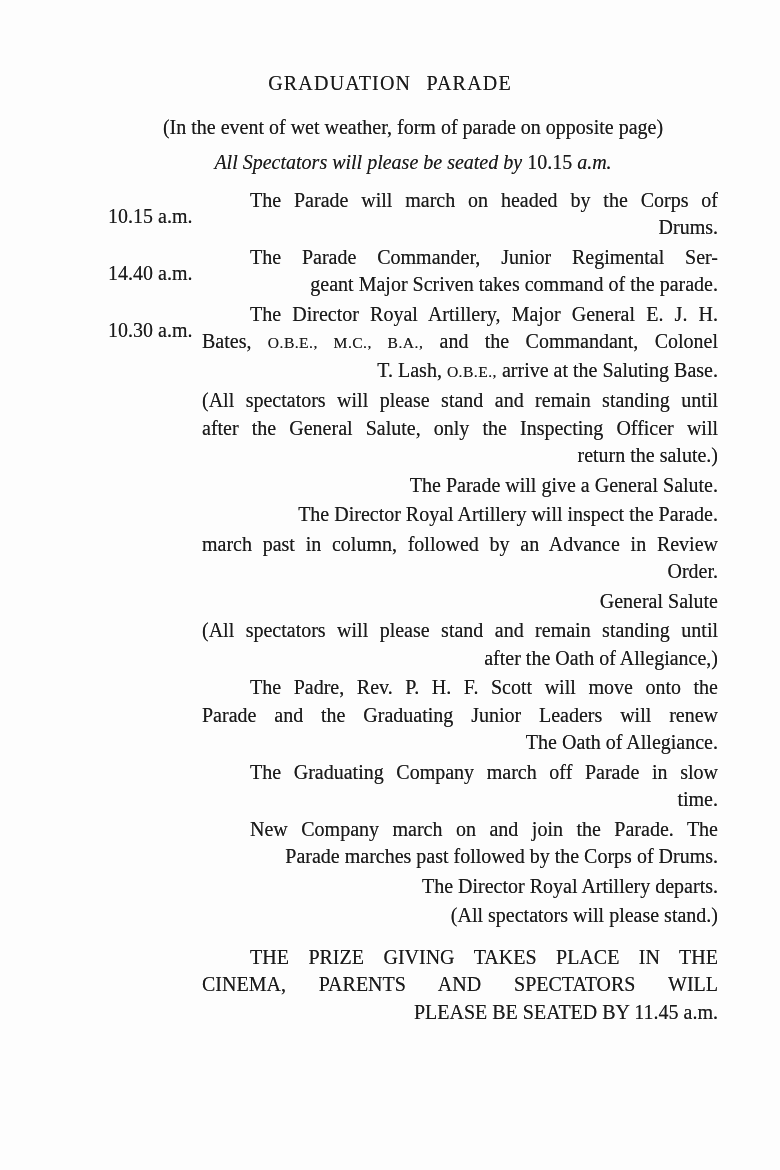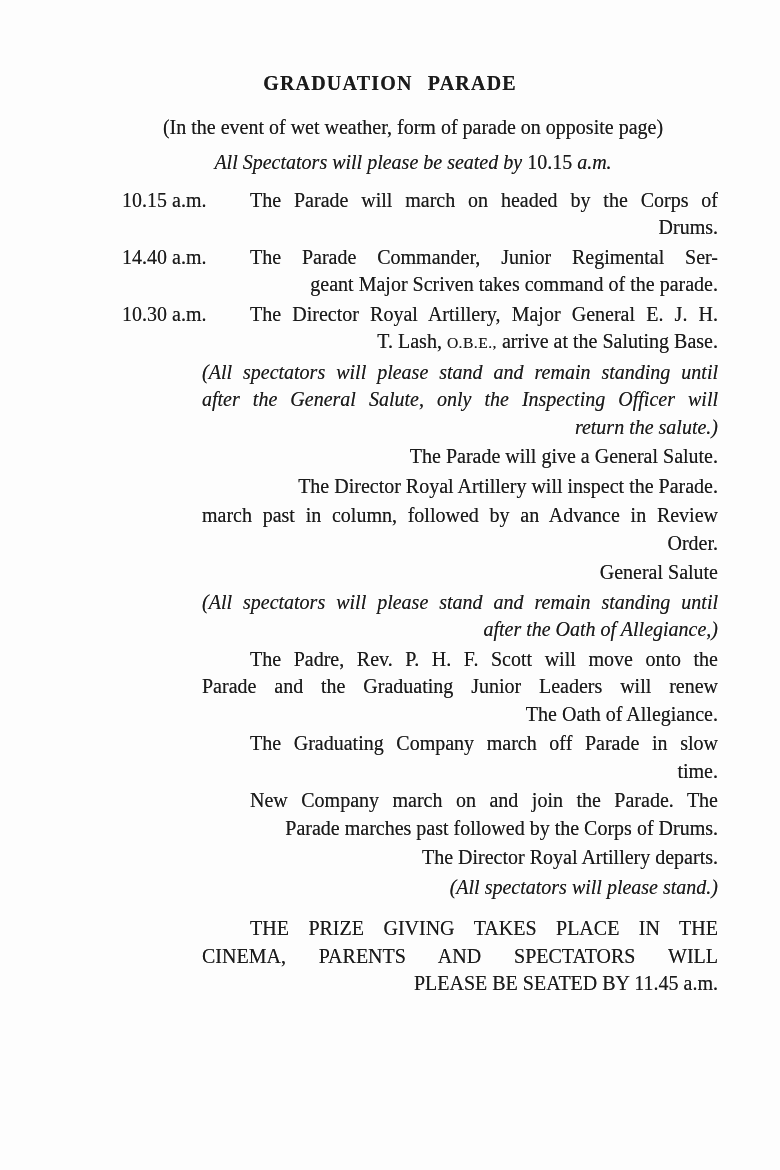--- a/index.html
+++ b/index.html
@@ -19,48 +19,47 @@
     text-shadow: 0 0 0.4px rgba(25,25,25,0.65);
   }
   .doc {
     padding: 70px 62px 0 108px;
     font-size: 20px;
     line-height: 27.5px;
   }
   .title {
     margin: 0 -62px 0 -108px;
     text-align: center;
-    font-weight: bold;
+    font-weight: normal;
     font-size: 20px;
     letter-spacing: 1.2px;
     word-spacing: 9px;
   }
   .center-line { text-align: center; }
   .weather { margin-top: 16px; }
   .seated  { margin-top: 8px; }
   .schedule { margin-top: 10px; }
   .block {
     position: relative;
     margin: 2px 0 0 94px;
   }
   .block.extra-gap { margin-top: 14px; }
   .time {
     position: absolute;
     left: -94px;
-    top: 0;
+    top: 16px;
     white-space: nowrap;
-    margin-left: 14px;
   }
   .pline { text-align: right; }
   .pline.jl {
     text-align: justify;
     text-align-last: justify;
   }
   .pline.ind { text-indent: 48px; }
-  .italic { font-style: italic; }
+  .italic { }
   .it { font-style: italic; }
   .rm { font-style: normal; }
   .sc {
     font-size: 0.78em;
     letter-spacing: 0.03em;
   }
 </style>
 </head>
 <body>
 
@@ -76,20 +75,21 @@
           <div class="pline">Drums.</div>
         </div>
         <div class="block">
           <span class="time">14.40 a.m.</span>
           <div class="pline jl ind">The Parade Commander, Junior Regimental Ser-</div>
           <div class="pline">geant Major Scriven takes command of the parade.</div>
         </div>
         <div class="block">
           <span class="time">10.30 a.m.</span>
           <div class="pline jl ind">The Director Royal Artillery, Major General E. J. H.</div>
+          <div class="pline jl"><span>Bates, </span><span class="sc">O.B.E., M.C., B.A.,</span><span> and the Commandant, Colonel</span></div>
           <div class="pline"><span>T. Lash, </span><span class="sc">O.B.E.,</span><span> arrive at the Saluting Base.</span></div>
         </div>
         <div class="block italic">
           <div class="pline jl">(All spectators will please stand and remain standing until</div>
           <div class="pline jl">after the General Salute, only the Inspecting Officer will</div>
           <div class="pline">return the salute.)</div>
         </div>
         <div class="block">
           <div class="pline">The Parade will give a General Salute.</div>
         </div>

